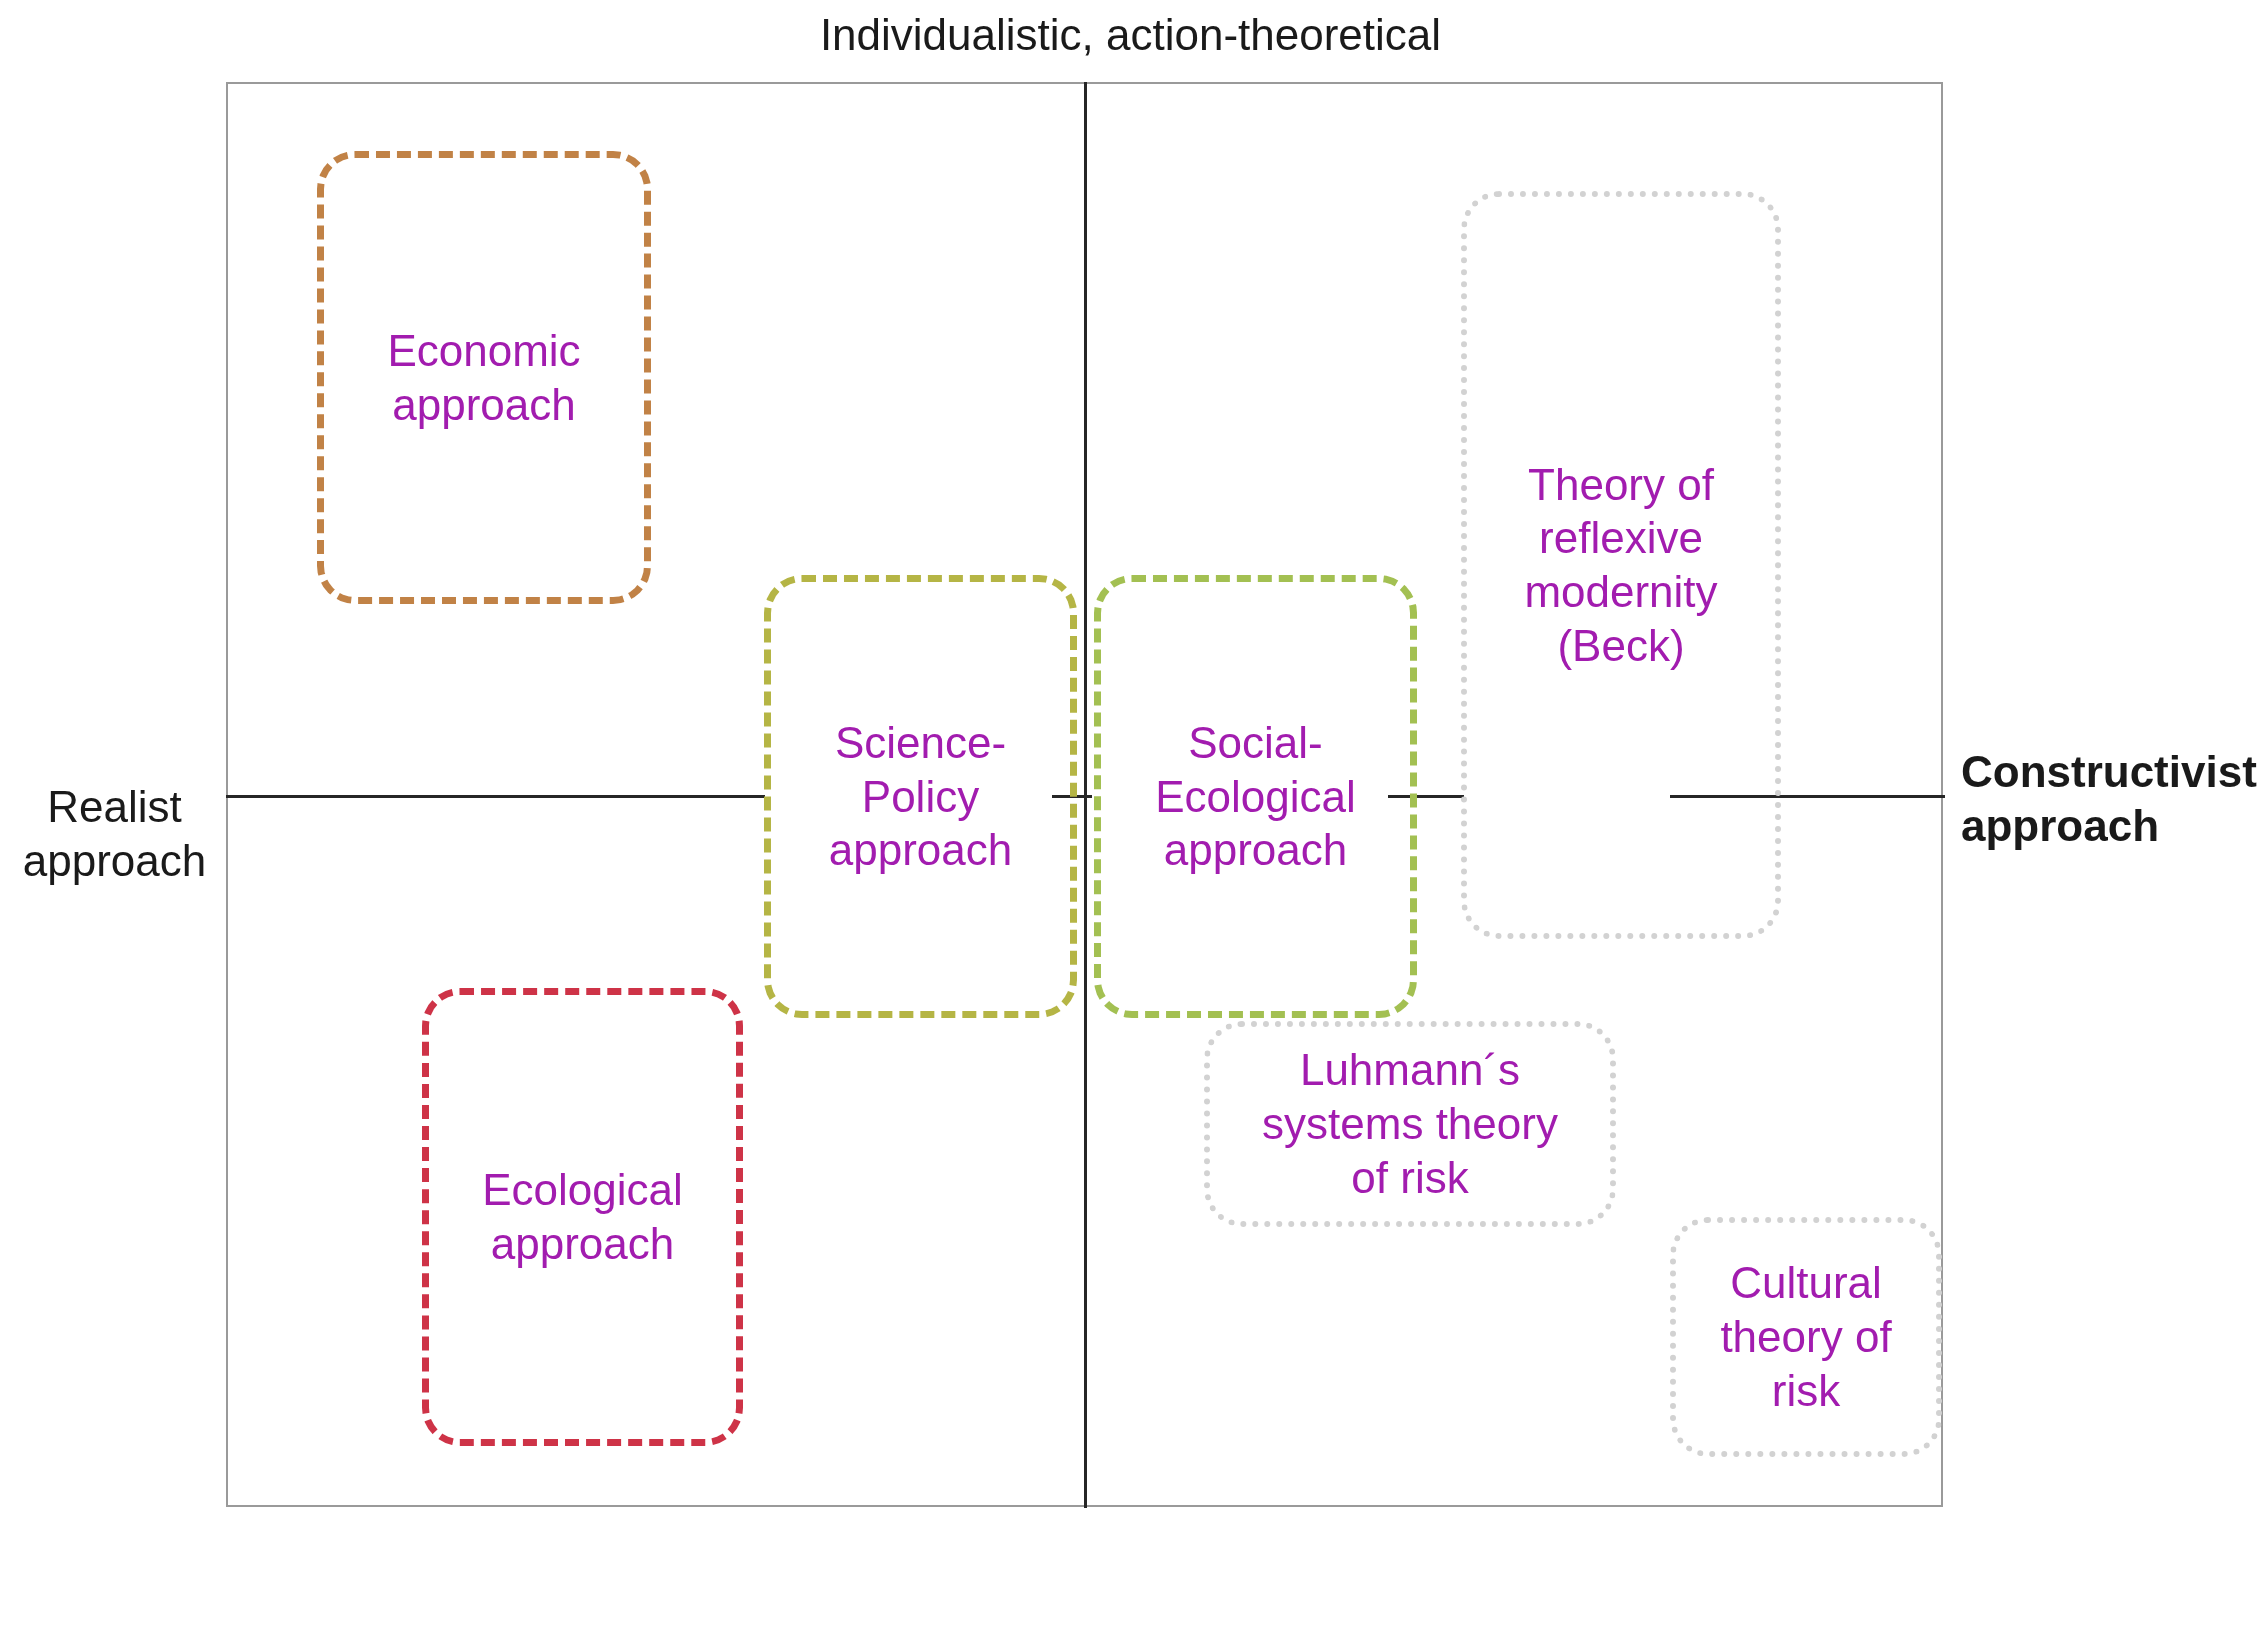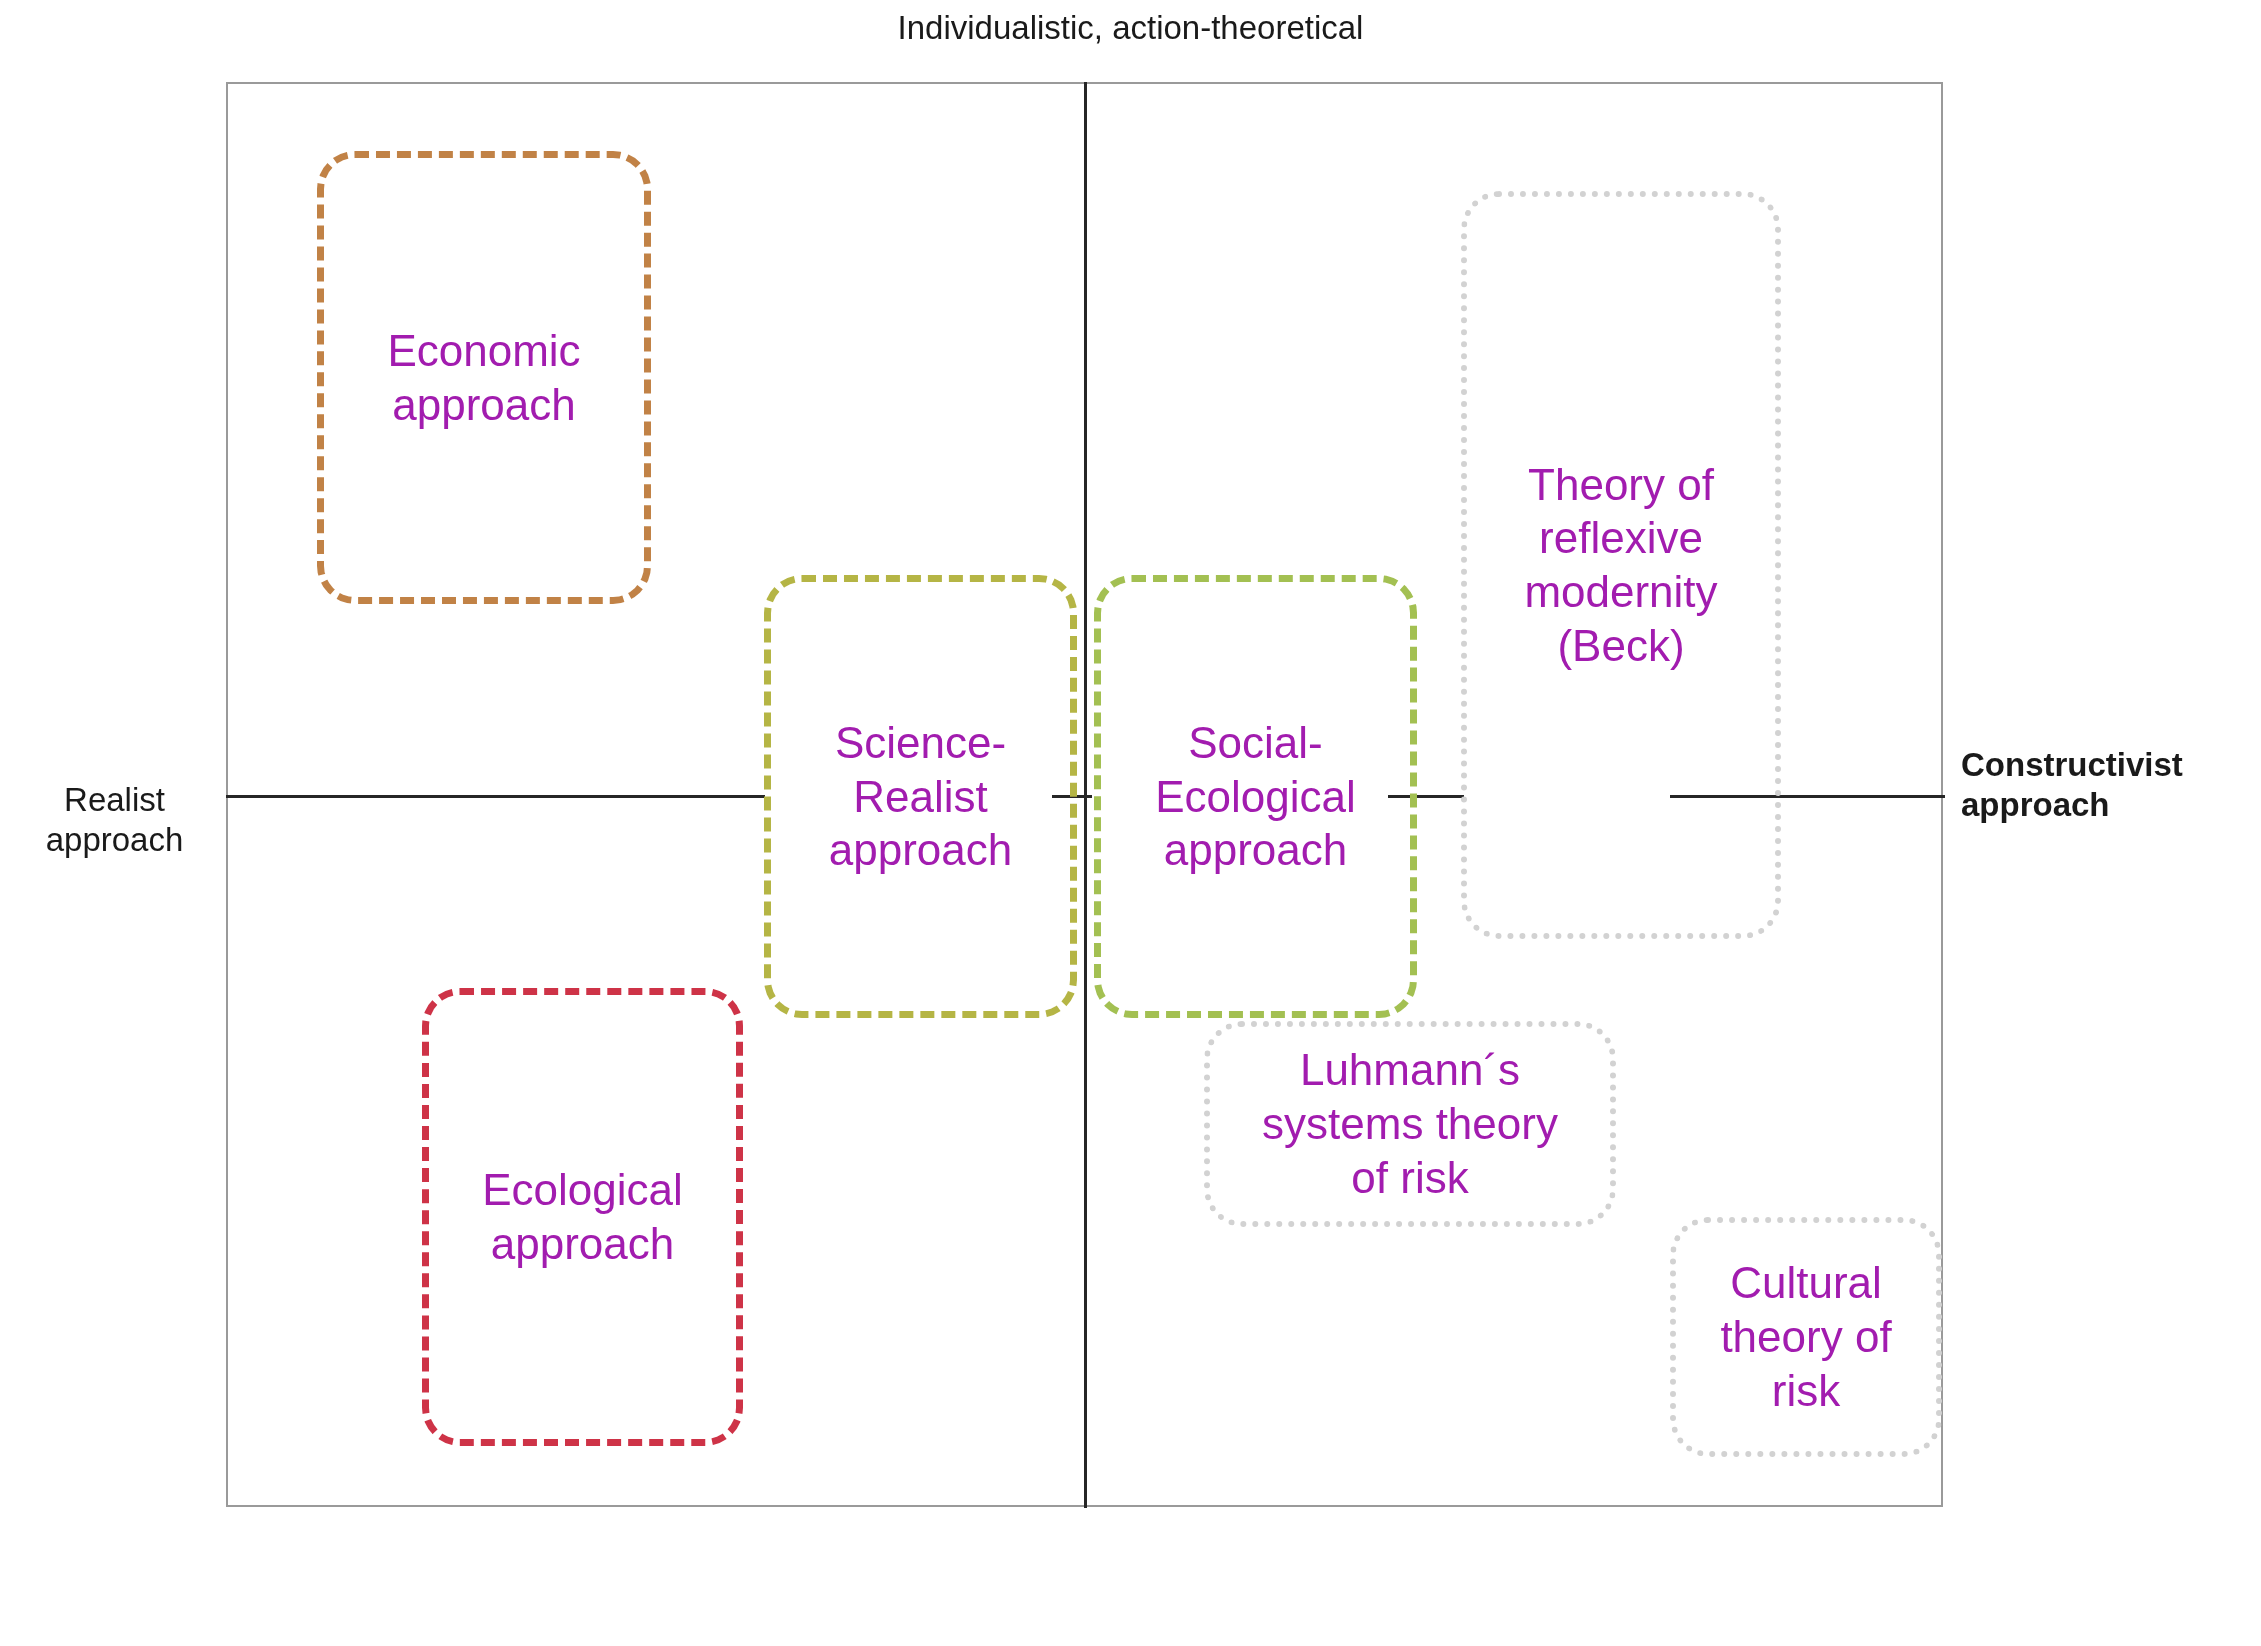--- a/index.html
+++ b/index.html
@@ -51,21 +51,21 @@
     top: 795px;
   }
   .axis-h-1 { left: 226px;  width: 539px; }
   .axis-h-2 { left: 1052px; width: 40px;  }
   .axis-h-3 { left: 1388px; width: 76px;  }
   .axis-h-4 { left: 1670px; width: 275px; }
 
   
   .axis-label {
     position: absolute;
-    font-size: 33px;
+    font-size: 44px;
     line-height: 1.22;
     color: #1a1a1a;
     white-space: pre-line;
   }
   .label-top {
     left: 0; top: 8.2px;
     width: 2261px;
     text-align: center;
   }
   .label-bottom {
@@ -161,21 +161,21 @@
   <div class="axis-h-seg axis-h-3"></div>
   <div class="axis-h-seg axis-h-4"></div>
 
   <div class="box dashed box-economic">Economic
 approach</div>
 
   <div class="box dashed box-ecological">Ecological
 approach</div>
 
   <div class="box dashed box-science-policy">Science-
-Realist
+Policy
 approach</div>
 
   <div class="box dashed box-social-ecological">Social-
 Ecological
 approach</div>
 
   <div class="box dotted box-beck">Theory of
 reflexive
 modernity
 (Beck)</div>

